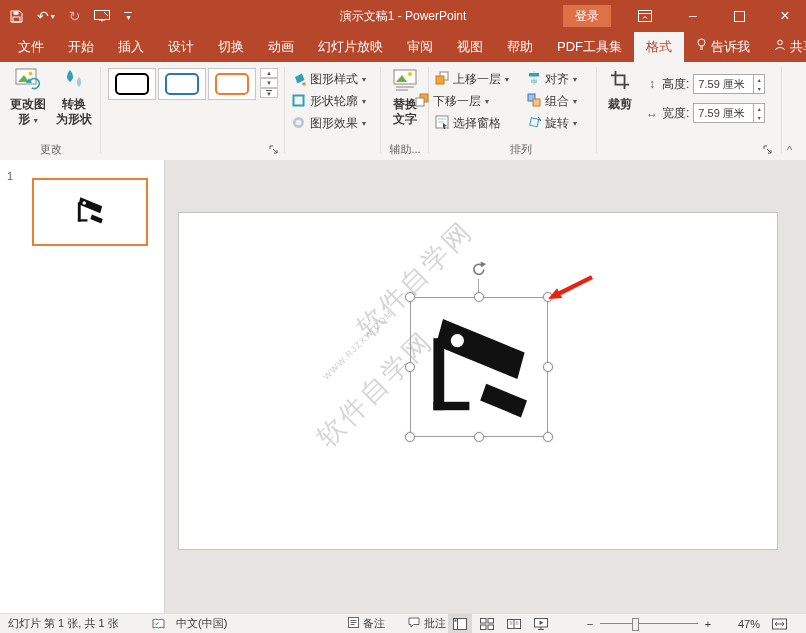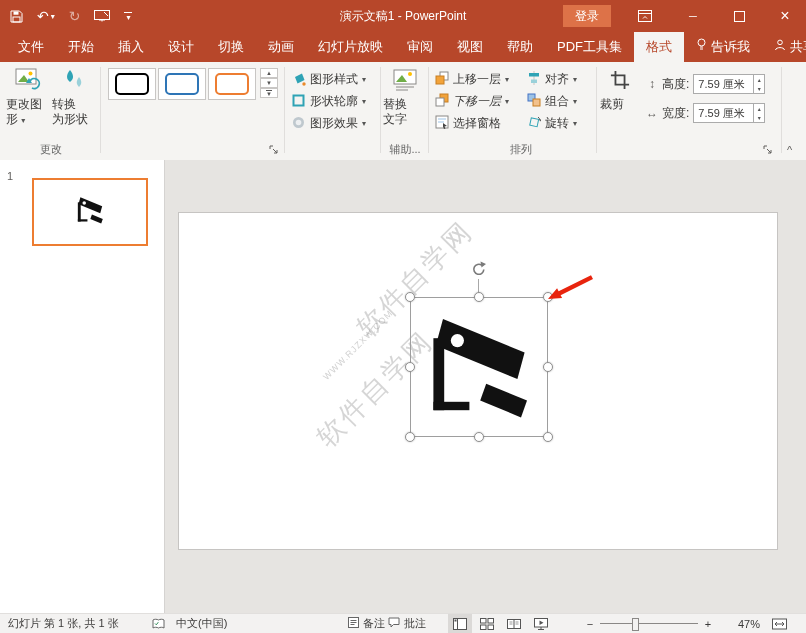--- a/index.html
+++ b/index.html
@@ -17,21 +17,21 @@
   
   .tabrow{position:absolute;left:0;top:32px;right:0;height:30px;background:#B7472A;display:flex;align-items:flex-end;
           color:#fff;font-size:13px;padding-left:6px;}
   .tab{padding:0 12px;line-height:30px;white-space:nowrap;display:flex;align-items:center;gap:4px;}
   .tab.active{background:#F5F4F2;color:#B7472A;}
   .spacer{flex:1;}
   
   .ribbon{position:absolute;left:0;top:62px;right:0;height:98px;background:#F5F4F2;border-bottom:1px solid #D2D0CE;font-size:12px;color:#3B3A39;}
   .vsep{position:absolute;top:5px;height:86px;width:1px;background:#E0DEDC;}
   .grplabel{position:absolute;bottom:3px;text-align:center;font-size:11px;color:#666;}
-  .bigbtn{position:absolute;width:44px;font-size:12px;color:#3B3A39;line-height:15px;}
+  .bigbtn{position:absolute;width:44px;text-align:center;font-size:12px;color:#3B3A39;line-height:15px;font-weight:bold;}
   .bigbtn .bicon{height:30px;display:flex;align-items:center;justify-content:center;margin-bottom:2px;}
   .rowbtn{position:absolute;height:21px;display:flex;align-items:center;gap:4px;font-size:12px;color:#3B3A39;padding:0 3px;white-space:nowrap;}
   .drop{font-size:8px;color:#555;}
   .swatch{position:absolute;top:6px;width:46px;height:30px;background:#fff;border:1px solid #C8C6C4;display:flex;align-items:center;justify-content:center;}
   .swatch .inner{width:30px;height:18px;border-radius:5px;background:#fff;}
   .galbtn{position:absolute;left:260px;width:18px;height:10px;background:#fff;border:1px solid #C8C6C4;box-sizing:border-box;
           display:flex;align-items:center;justify-content:center;font-size:6px;color:#555;}
   .morebar{border-top:1px solid #555;padding-top:1px;line-height:5px;font-size:6px;}
   .sizerow{position:absolute;display:flex;align-items:center;gap:4px;height:20px;}
   .spin{display:flex;align-items:center;width:72px;height:20px;border:1px solid #ABABAB;background:#fff;box-sizing:border-box;}
@@ -259,21 +259,21 @@
     <div class="vsep" style="left:428px;"></div>
 
     <div class="rowbtn" style="left:432px;top:7px;">
       <span><svg width="14" height="14" viewBox="0 0 14 14">
             <rect x="5" y="1" width="8" height="8" fill="#fff" stroke="#8A8886"></rect>
             <rect x="1" y="5" width="8" height="8" fill="#F2A33A" stroke="#C87E23"></rect>
           </svg></span>
       <span>上移一层</span>
         <span class="drop">▾</span>
     </div>
-    <div class="rowbtn" style="left:432px;top:29px;font-style:italic;">
+    <div class="rowbtn" style="left:412px;top:29px;">
       <span><svg width="14" height="14" viewBox="0 0 14 14">
             <rect x="5" y="1" width="8" height="8" fill="#F2A33A" stroke="#C87E23"></rect>
             <rect x="1" y="5" width="8" height="8" fill="#fff" stroke="#8A8886"></rect>
           </svg></span>
       <span>下移一层</span>
         <span class="drop">▾</span>
     </div>
     <div class="rowbtn" style="left:432px;top:51px;">
       <span><svg width="14" height="14" viewBox="0 0 14 14">
             <rect x="1" y="1" width="12" height="12" fill="#fff" stroke="#8A8886"></rect>
@@ -428,21 +428,21 @@
         <span>中文(中国)</span>
       </div>
 
     <div class="sb" style="left:338px;padding-left:10px;">
       <span><svg width="11" height="11" viewBox="0 0 11 11">
             <rect x="0.5" y="0.5" width="10" height="10" fill="#fff" stroke="#666"></rect>
             <path d="M2.5,3.5 h6 M2.5,5.5 h6 M2.5,7.5 h4" stroke="#666"></path>
           </svg></span>
       <span>备注</span>
     </div>
-    <div class="sb" style="left:388px;">
+    <div class="sb" style="left:408px;">
       <span><svg width="12" height="11" viewBox="0 0 12 11">
             <path d="M1,1 h10 v6.5 h-5.5 l-2.5,2.5 v-2.5 h-2 z" fill="#fff" stroke="#666"></path>
           </svg></span>
       <span>批注</span>
     </div>
 
     <div class="viewbtn active" style="left:448px;">
       <svg width="14" height="12" viewBox="0 0 14 12">
           <rect x="0.5" y="0.5" width="13" height="11" fill="#fff" stroke="#555"></rect>
           <line x1="4.5" y1="0.5" x2="4.5" y2="11.5" stroke="#555"></line>

